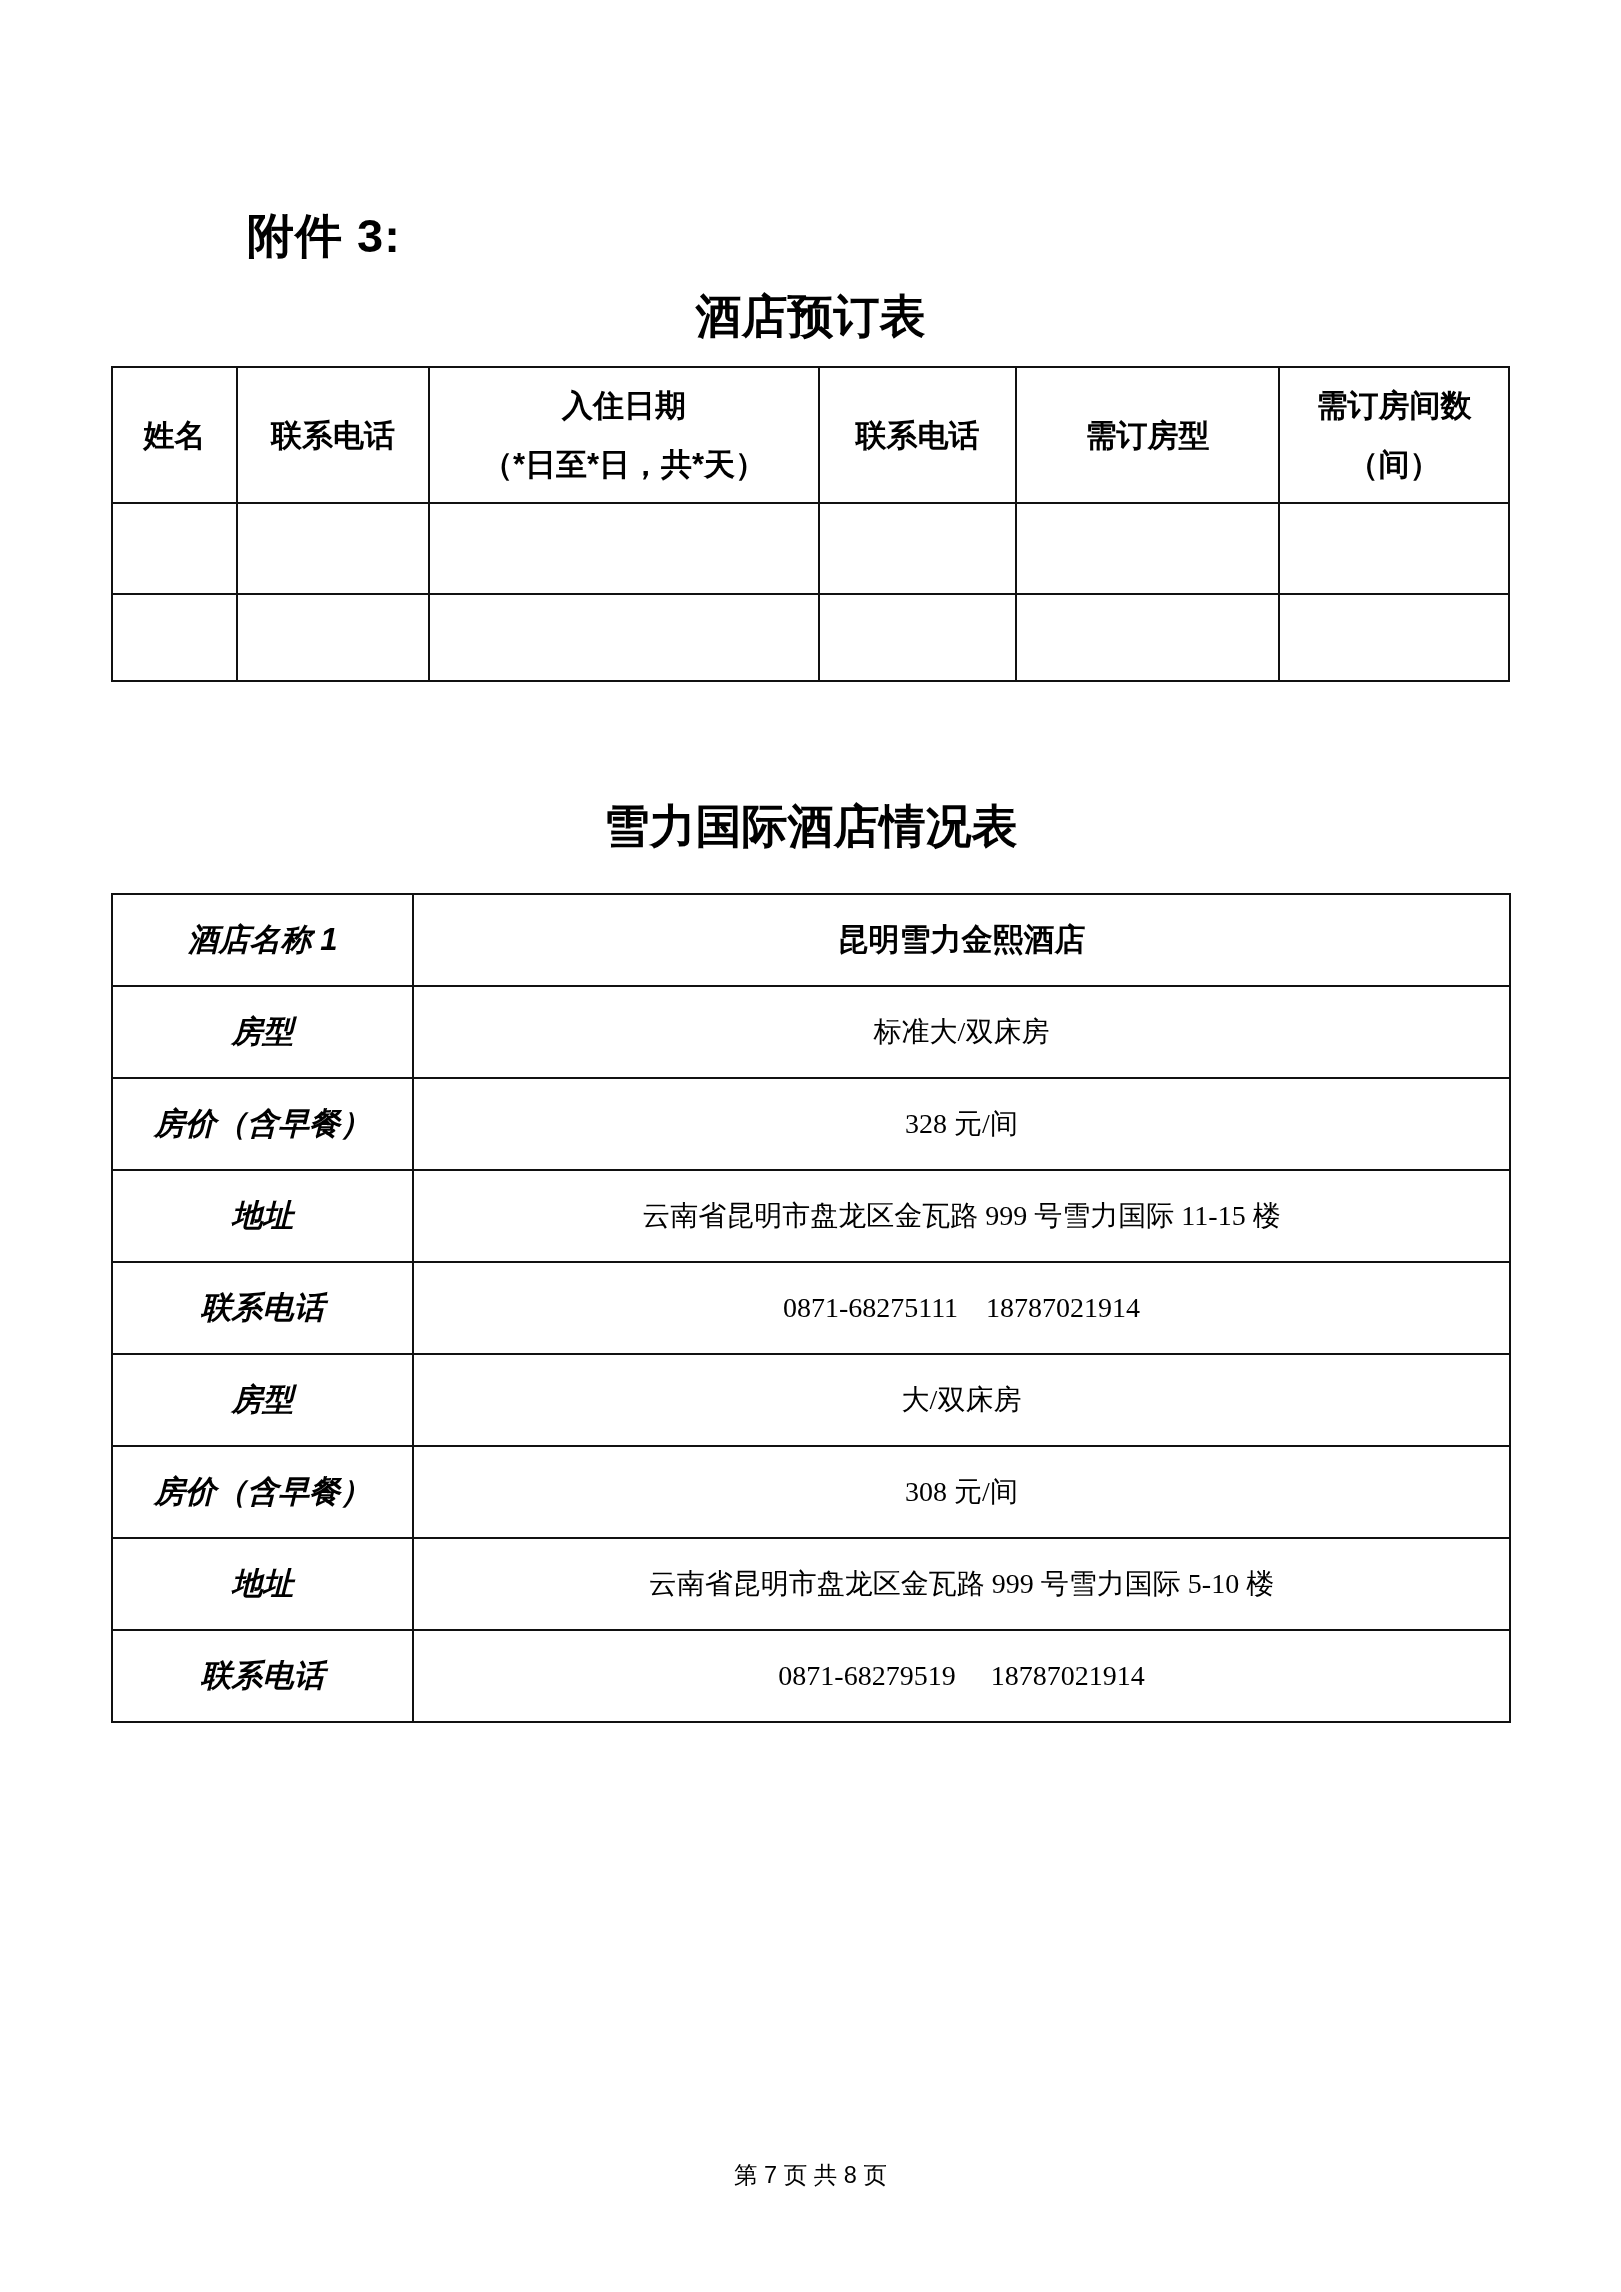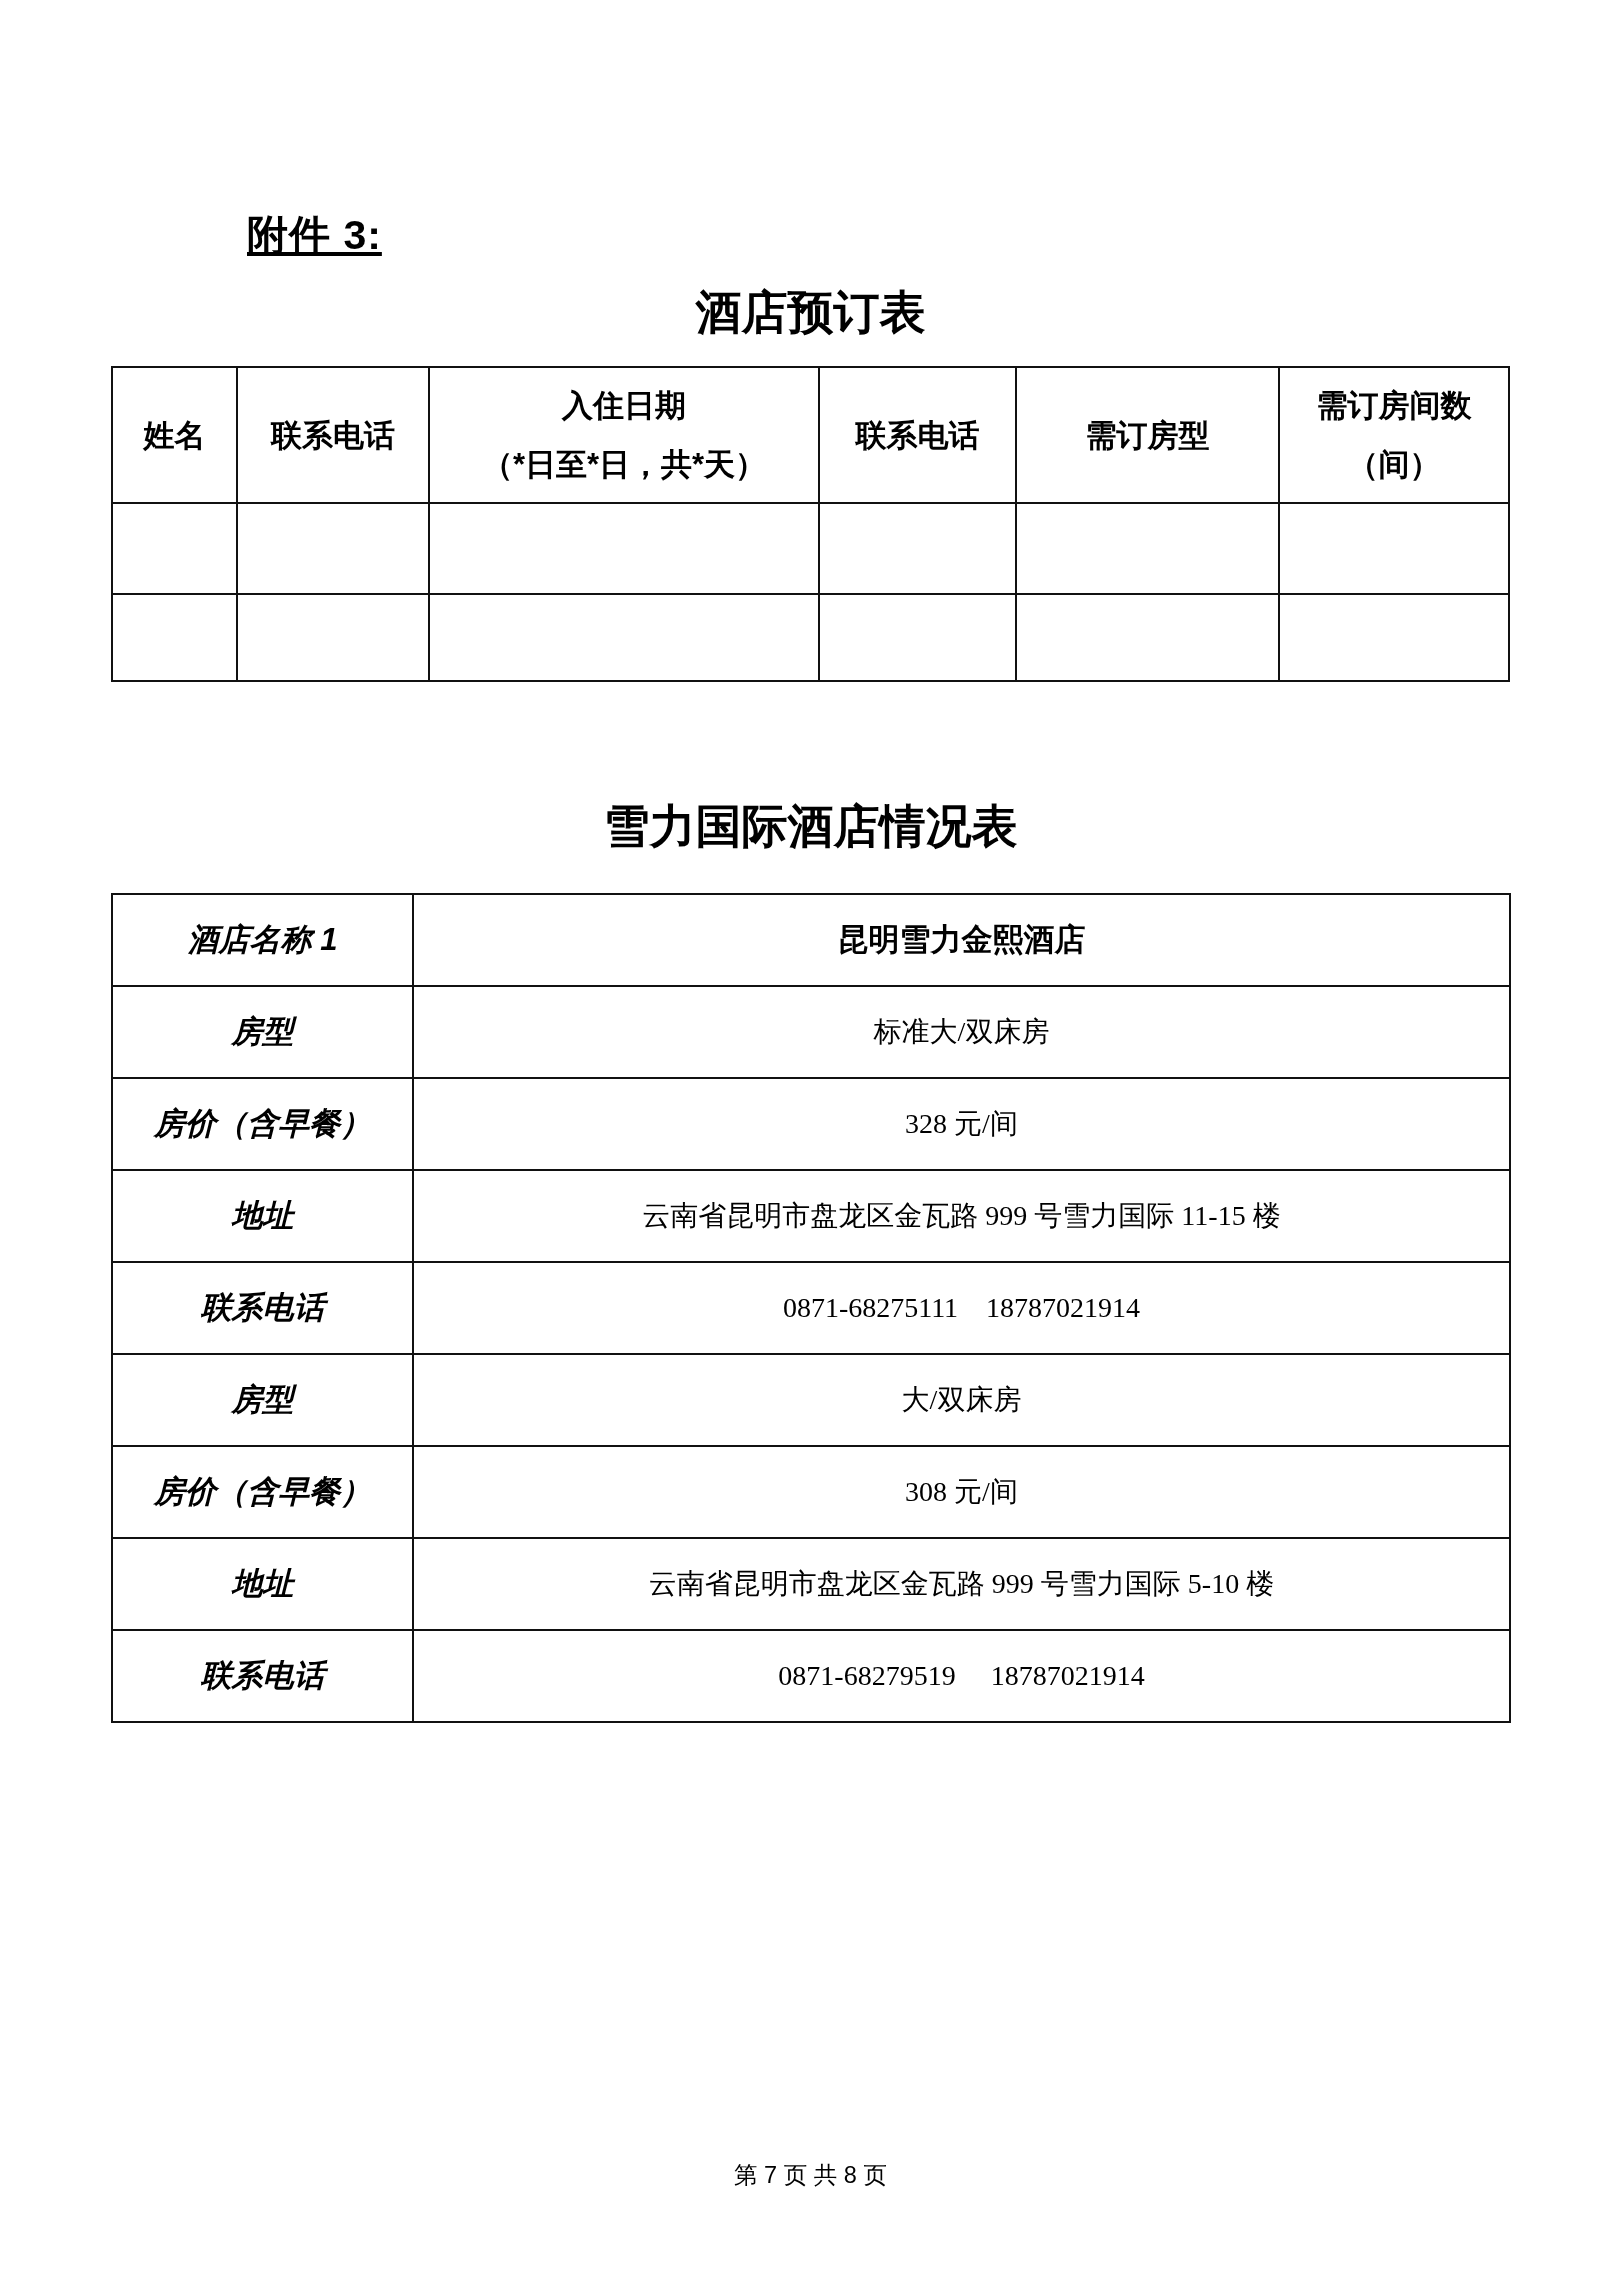--- a/index.html
+++ b/index.html
@@ -12,38 +12,37 @@
     font-family: "Liberation Serif", "DejaVu Serif", serif;
     overflow: hidden;
   }
 
   .attachment-label {
     position: absolute;
     left: 247px;
     top: 212px;
     font-family: "Liberation Sans", "DejaVu Sans", sans-serif;
     font-weight: 700;
-    font-size: 41px;
+    font-size: 47px;
     line-height: 47px;
     letter-spacing: 1px;
-    text-decoration: underline;
   }
 
   .doc-title {
     position: absolute;
     left: 0;
     width: 100%;
     text-align: center;
     font-family: "Liberation Serif", "DejaVu Serif", serif;
     font-weight: bold;
     font-size: 46px;
     line-height: 53px;
     margin: 0;
   }
-  .title-booking { top: 290px; font-family: Liberation Mono, monospace; }
+  .title-booking { top: 290px; }
   .title-hotel-info { top: 800px; }
 
   table.doc-table {
     position: absolute;
     left: 111px;
     border-collapse: collapse;
     table-layout: fixed;
     border: 2.9px solid #111111;
   }
   table.doc-table td {

